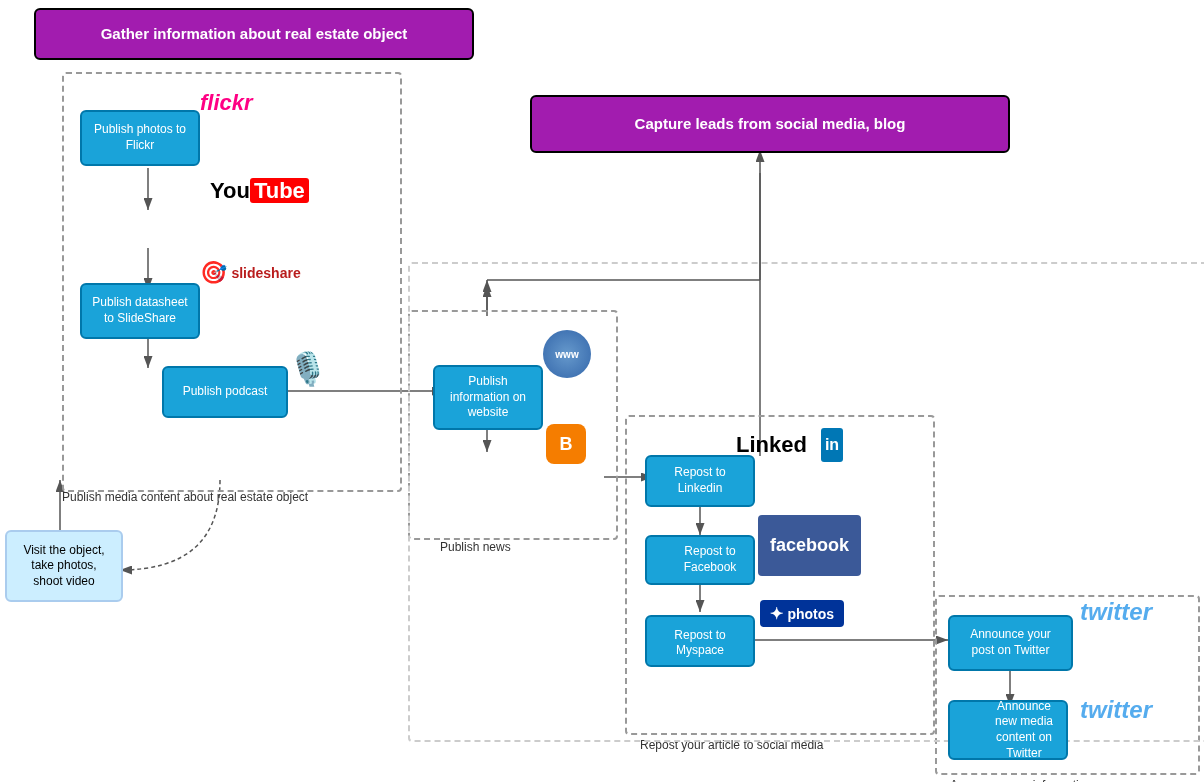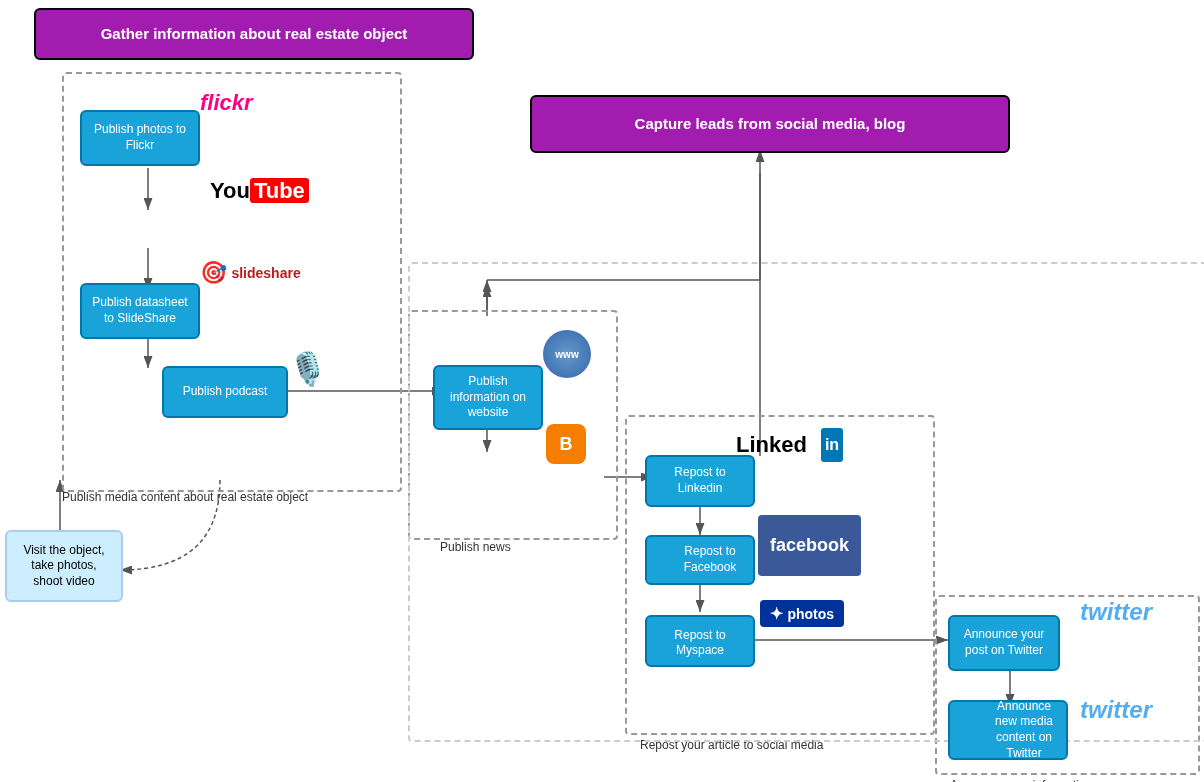--- a/index.html
+++ b/index.html
@@ -344,21 +344,21 @@
     <span>photos</span>
   </div>
 
   <div class="box box-blue" style="left:645px; top:615px; width:110px; height:52px;align-items:flex-end;">
     <span>Repost to Myspace</span>
   </div>
 
   <div class="logo-twitter" style="left:1080px; top:598px;">twitter
   </div>
 
-  <div class="box box-blue" style="left:948px; top:615px; width:112px; height:56px;">
+  <div class="box box-blue" style="left:948px; top:615px; width:125px; height:56px;">
     <span>Announce your post on Twitter</span>
   </div>
 
   <div class="logo-twitter" style="left:1080px; top:696px;">twitter
   </div>
 
   <div class="box box-blue" style="left:948px; top:700px; width:120px; height:60px;padding-left:40px;">
     <span>Announce new media content on Twitter</span>
   </div>
 

